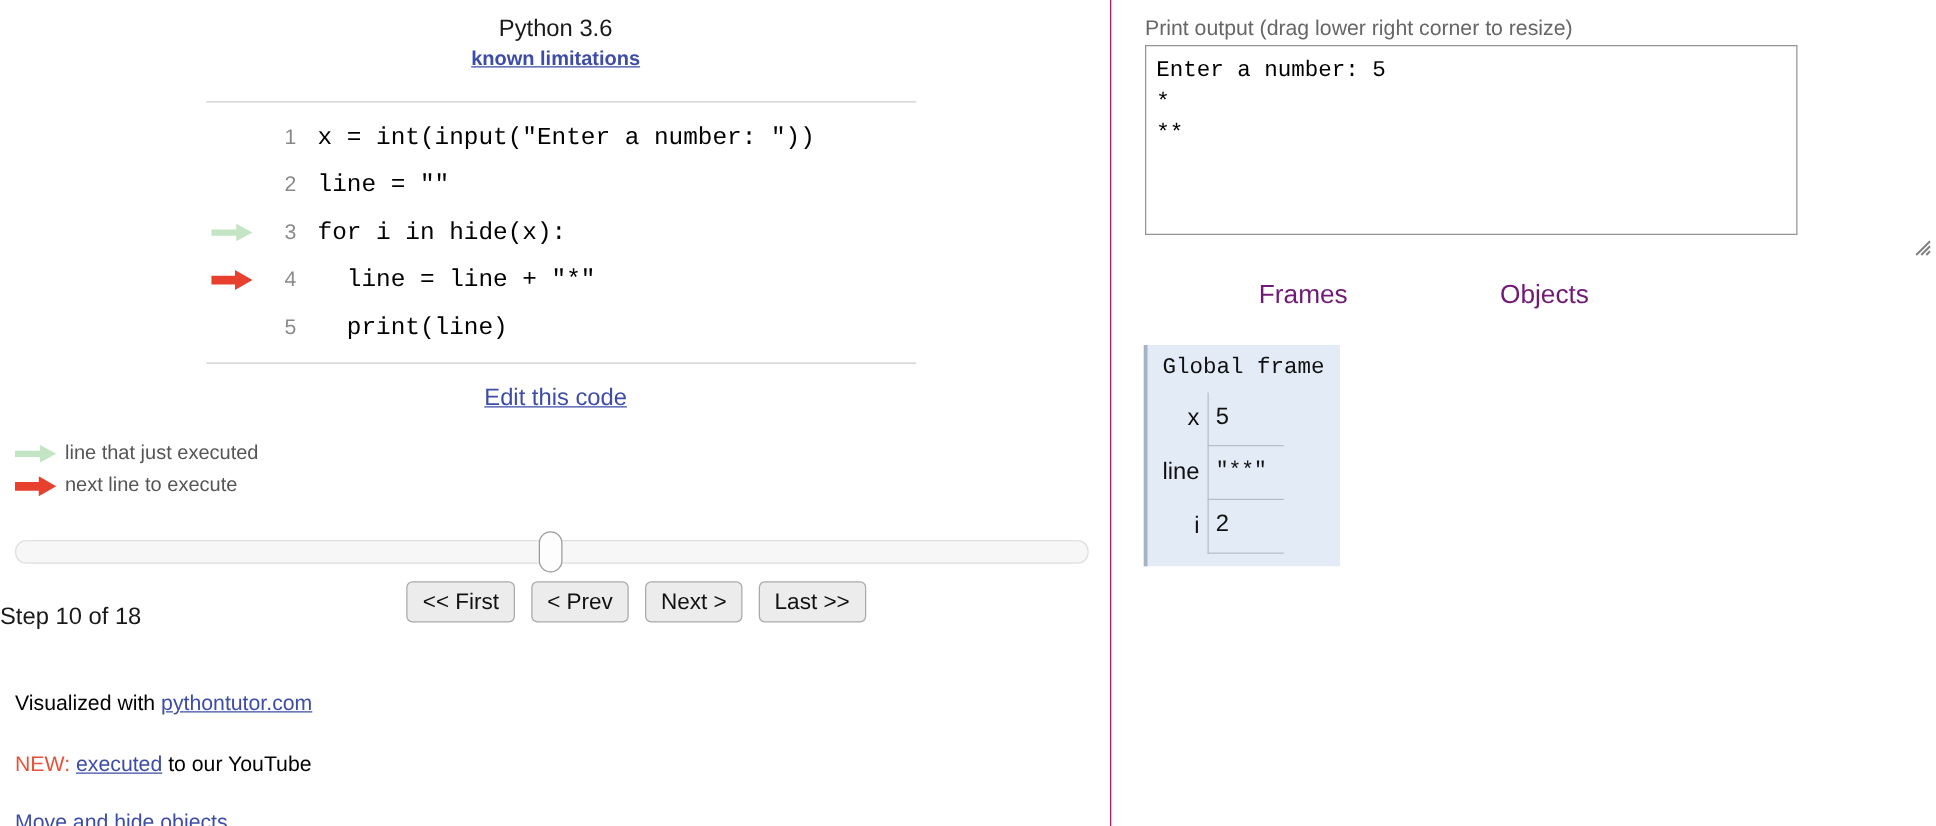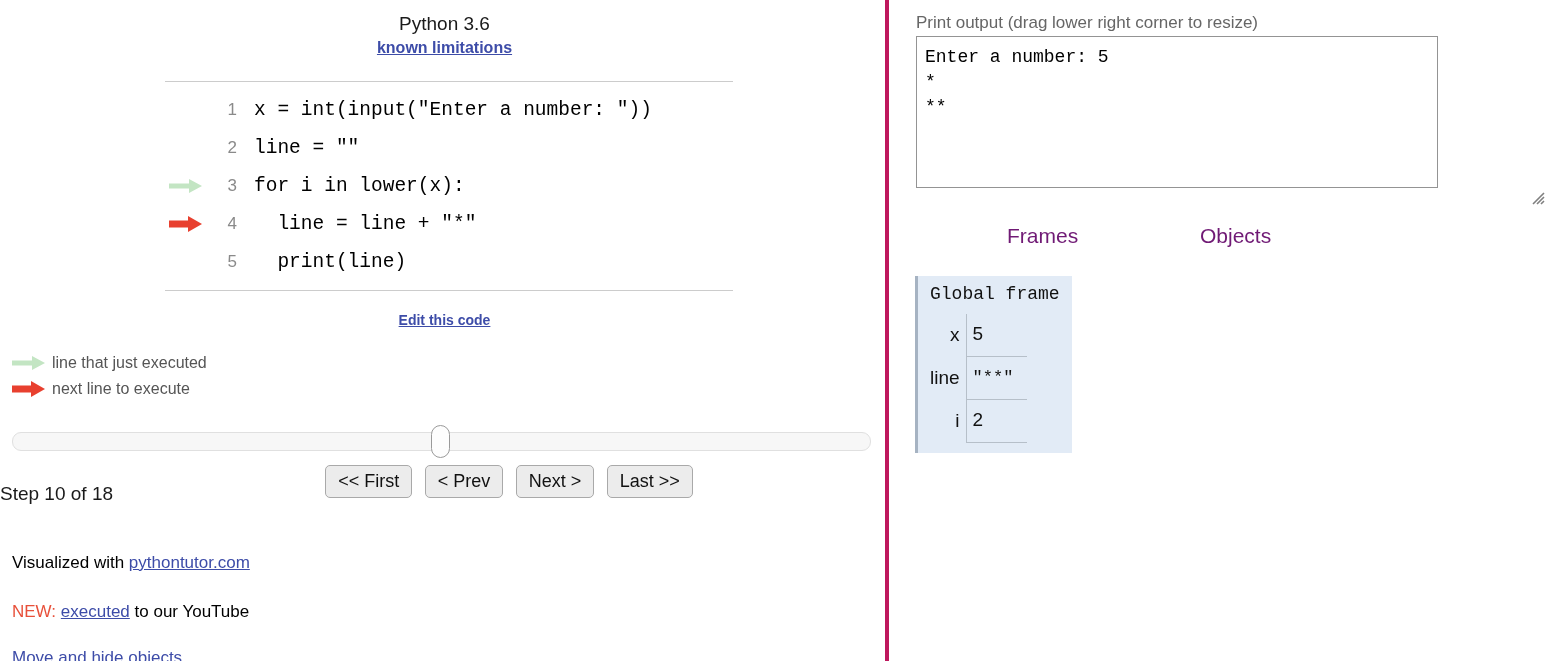--- a/index.html
+++ b/index.html
@@ -23,21 +23,21 @@
     cursor: pointer;
   }
 
   
   #left-pane {
     position: absolute;
     left: 0; top: 0;
     width: 889px;
     height: 661px;
     box-sizing: border-box;
-    border-right: 4px solid #be185d;
+    border-right: 1px solid #be185d;
   }
 
   #lang-header {
     position: absolute;
     left: 0; top: 12px;
     width: 889px;
     text-align: center;
   }
   #lang-name {
     font-size: 19px;
@@ -100,21 +100,21 @@
   }
 
   #edit-this-code {
     position: absolute;
     left: 0;
     top: 308px;
     width: 889px;
     text-align: center;
     font-size: 19px;
   }
-  #edit-this-code .link { font-size: 14px; font-weight: bold; }
+  #edit-this-code .link { font-size: 19px; }
 
   
   #legend {
     position: absolute;
     left: 12px;
     top: 350px;
     color: #555555;
     font-size: 16px;
   }
   .legend-row {
@@ -338,21 +338,21 @@
       <span class="code-text">line = ""</span>
     </div>
 
     <div class="code-line">
       <span class="arrow-cell">
         <svg class="arrow" viewBox="0 0 34 16">
           <path d="M0 5.5 H20 V1 L33 8 L20 15 V10.5 H0 Z" fill="#c3e5c3"></path>
         </svg>
       </span>
       <span class="lineno">3</span>
-      <span class="code-text">for i in lower(x):</span>
+      <span class="code-text">for i in hide(x):</span>
     </div>
 
     <div class="code-line">
       <span class="arrow-cell">
         <svg class="arrow" viewBox="0 0 34 16">
           <path d="M0 4.5 H19 V0 L33 8 L19 16 V11.5 H0 Z" fill="#e8402f"></path>
         </svg>
       </span>
       <span class="lineno">4</span>
       <span class="code-text">  line = line + "*"</span>

